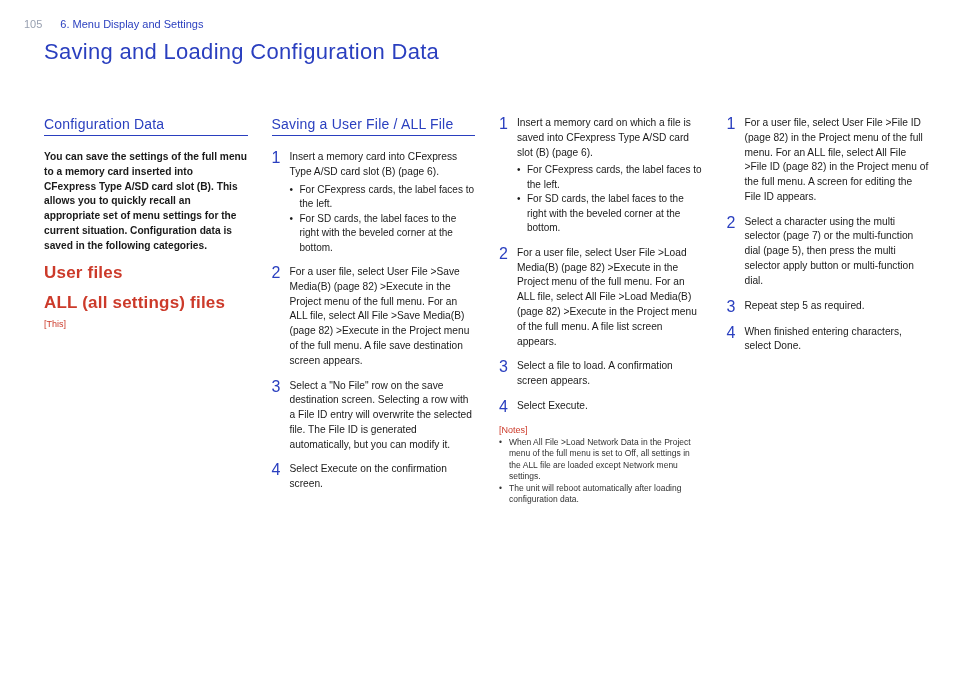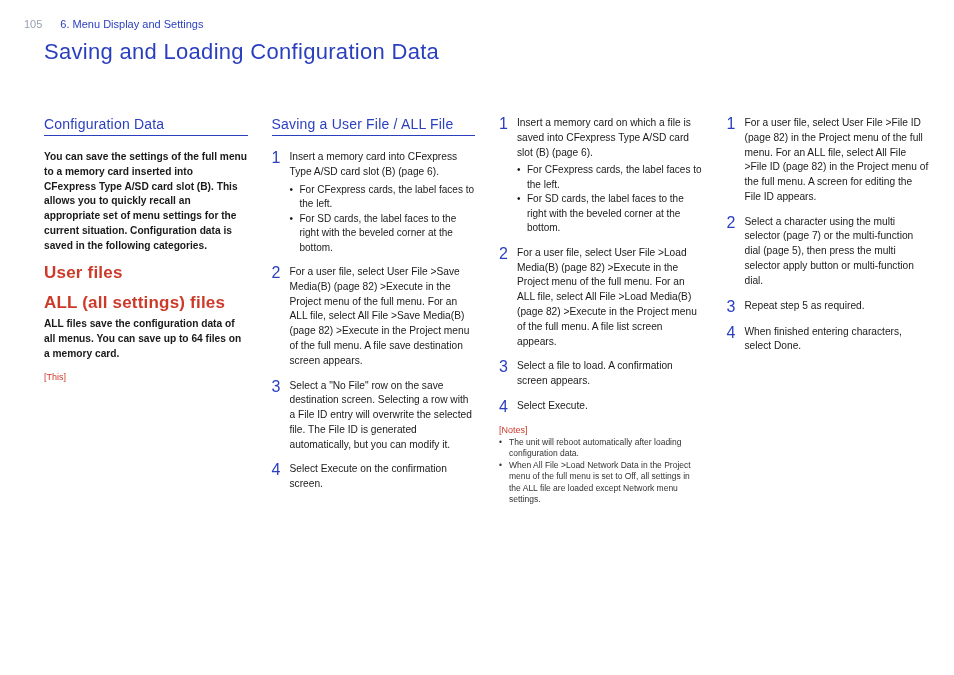--- a/index.html
+++ b/index.html
@@ -150,21 +150,20 @@
 <div class="cols">
 
   <div class="col">
     <div class="sect-head">Configuration Data</div>
     <p class="para">You can save the settings of the full menu to a memory card inserted into CFexpress Type A/SD card slot (B). This allows you to quickly recall an appropriate set of menu settings for the current situation.
 Configuration data is saved in the following categories.</p>
 
     <div class="sub-head">User files</div>
 
     <div class="sub-head">ALL (all settings) files</div>
-    <p class="para">ALL files save the configuration data of all menus. You can save up to 64 files on a memory card.</p>
 
     <div class="note-head">[This]</div>
   </div>
 
   <div class="col">
     <div class="sect-head">Saving a User File / ALL File</div>
     <div>
         <div class="step">
           <div class="step-num">1</div>
           <div class="step-body">Insert a memory card into CFexpress Type A/SD card slot (B) (page 6).<div class="sublist">
@@ -211,22 +210,22 @@
           <div class="step-body">Select a file to load.
 A confirmation screen appears.</div>
         </div>
         <div class="step">
           <div class="step-num">4</div>
           <div class="step-body">Select Execute.</div>
         </div>
       </div>
     <div class="note-head">[Notes]</div>
     <div>
+        <p class="note-li">When All File &gt;Load Network Data in the Project menu of the full menu is set to Off, all settings in the ALL file are loaded except Network menu settings.</p>
         <p class="note-li">The unit will reboot automatically after loading configuration data.</p>
-        <p class="note-li">When All File &gt;Load Network Data in the Project menu of the full menu is set to Off, all settings in the ALL file are loaded except Network menu settings.</p>
       </div>
   </div>
 
   <div class="col">
     <div>
         <div class="step">
           <div class="step-num">1</div>
           <div class="step-body">For a user file, select User File &gt;File ID (page 82) in the Project menu of the full menu.
 For an ALL file, select All File &gt;File ID (page 82) in the Project menu of the full menu.
 A screen for editing the File ID appears.</div>

